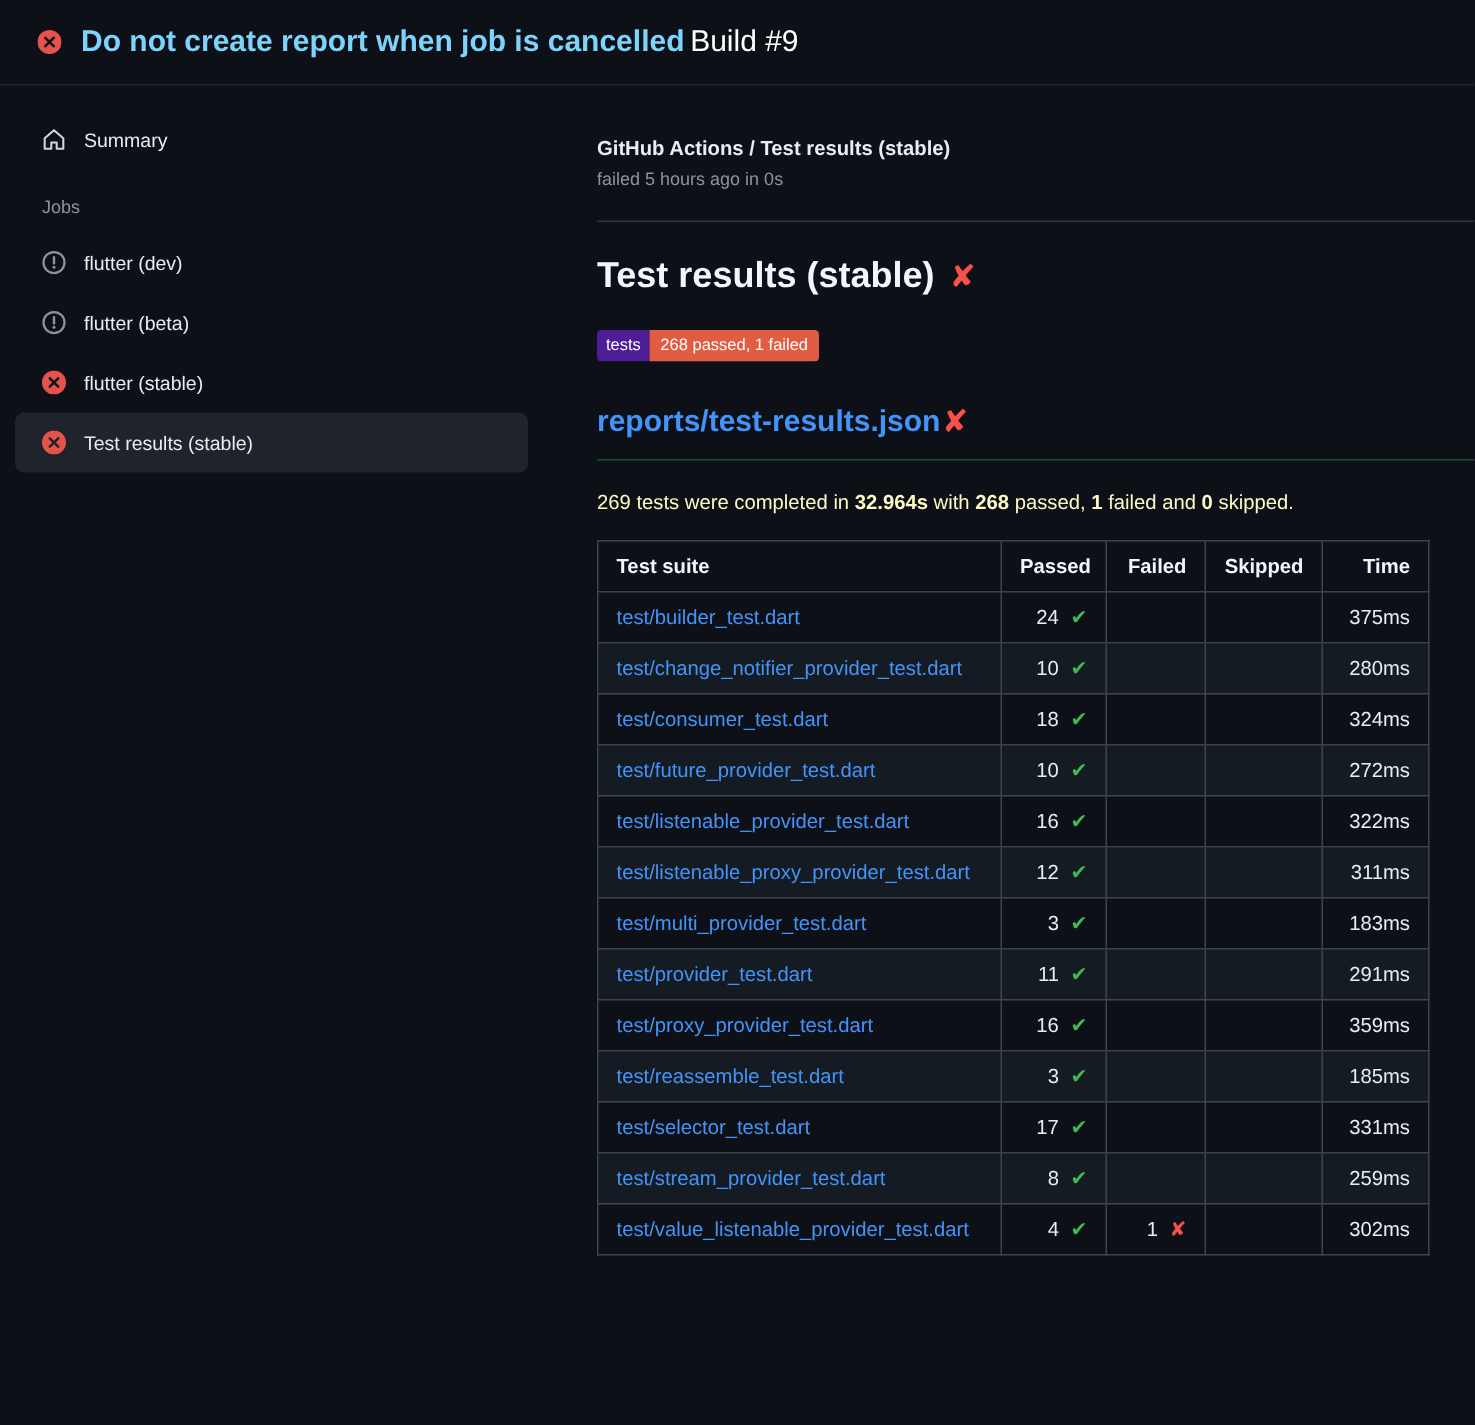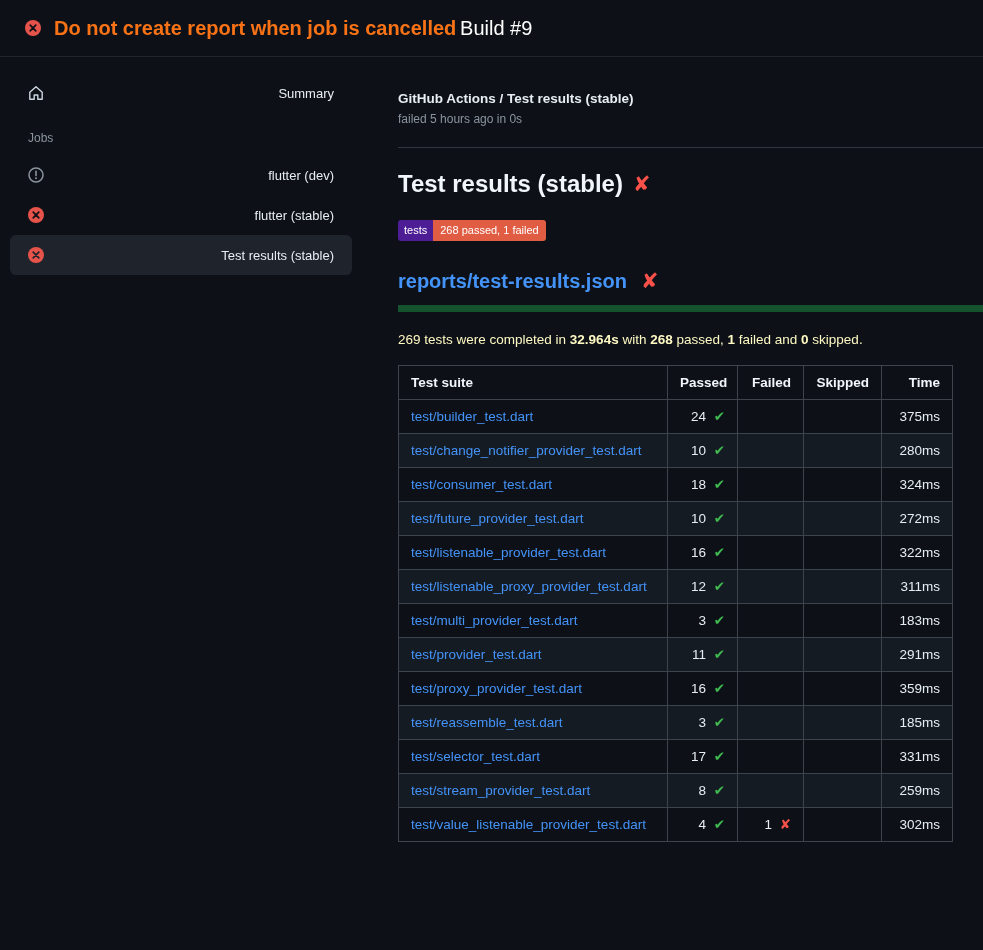--- a/index.html
+++ b/index.html
@@ -11,32 +11,32 @@
     font-size:13.5px;
   }
   a { color:#4493f8; text-decoration:none; }
 
   
   .page-header {
     display:flex; align-items:center; gap:13px;
     height:57px; padding:0 16px 0 25px;
     border-bottom:1px solid #21262d;
   }
-  .page-title { font-size:20px; font-weight:700; color:#f97316;margin-top:48px; }
+  .page-title { font-size:20px; font-weight:700; color:#7dd3fc;margin-top:48px; }
   .build-no { font-size:20px; font-weight:400; color:#ffffff; }
 
   
   .layout { display:flex; height:893px; }
 
   
   .sidebar { width:368px; flex-shrink:0; padding-top:16px; }
   .side-item {
     display:flex; align-items:center; gap:12px;
     height:40px; padding:0 18px; margin:0 16px 0 10px;
-    border-radius:6px; font-size:13px; color:#e6edf3; cursor:pointer;justify-content:space-between;
+    border-radius:6px; font-size:13px; color:#e6edf3; cursor:pointer;
   }
   .side-item.selected { background:#1f242c; }
   .jobs-label { color:#8b949e; font-size:12px; padding:18px 0 10px 28px; }
   .status-ic { width:16px; height:16px; flex-shrink:0; display:block; }
 
   
   .main { flex:1; padding:34px 0 0 30px; }
   .breadcrumb { font-size:13.5px; font-weight:700; color:#e6edf3; }
   .run-meta { margin-top:6px; font-size:12px; color:#8b949e; }
   .top-divider { margin-top:21px; border-bottom:1px solid #30363d; }
@@ -49,23 +49,23 @@
   .x-glyph.big { font-size:21px; }
 
   
   .badge { display:inline-flex; margin-top:22px; font-size:11px; line-height:1;
            border-radius:3px; overflow:hidden; color:#ffffff; }
   .badge-label { background:#4c1d95; padding:5px 6px; }
   .badge-value { background:#e05d44; padding:5px 7px; }
 
   .report-heading {
     margin-top:28px; padding-bottom:12px;
-    border-bottom:7px solid #14532d;
+    border-bottom:1px solid #14532d;
     font-size:20px; font-weight:700;
-    display:flex; align-items:center; gap:14px;
+    display:flex; align-items:center; gap:1px;
   }
   .report-heading a { font-size:20px; }
 
   .summary-line { margin-top:20px; font-size:13.5px; color:#fef9c3; }
   .summary-line b { font-weight:700; }
 
   
   table { margin-top:18px; border-collapse:collapse; table-layout:fixed; width:554px; font-size:13.5px; }
   th,td { border:1px solid #3d444d; padding:8px 12px; line-height:17px; }
   th { font-weight:700; color:#f0f6fc; text-align:left; }
@@ -108,20 +108,28 @@
 
     <div class="side-item">
       <svg class="status-ic" viewBox="0 0 16 16">
         <circle cx="8" cy="8" r="7" fill="none" stroke="#8b949e" stroke-width="1.5"></circle>
         <path d="M8 4.4v4.2" stroke="#8b949e" stroke-width="1.6" stroke-linecap="round"></path>
         <circle cx="8" cy="11.2" r="1" fill="#8b949e"></circle>
       </svg>
       <span>flutter (dev)</span>
     </div>
 
+    <div class="side-item">
+      <svg class="status-ic" viewBox="0 0 16 16">
+        <circle cx="8" cy="8" r="7" fill="none" stroke="#8b949e" stroke-width="1.5"></circle>
+        <path d="M8 4.4v4.2" stroke="#8b949e" stroke-width="1.6" stroke-linecap="round"></path>
+        <circle cx="8" cy="11.2" r="1" fill="#8b949e"></circle>
+      </svg>
+      <span>flutter (beta)</span>
+    </div>
 
     <div class="side-item">
       <svg class="status-ic" viewBox="0 0 16 16">
         <circle cx="8" cy="8" r="8" fill="#e5534b"></circle>
         <path d="M5.2 5.2l5.6 5.6M10.8 5.2l-5.6 5.6" stroke="#0d1117" stroke-width="1.7" stroke-linecap="round"></path>
       </svg>
       <span>flutter (stable)</span>
     </div>
 
     <div class="side-item selected">

